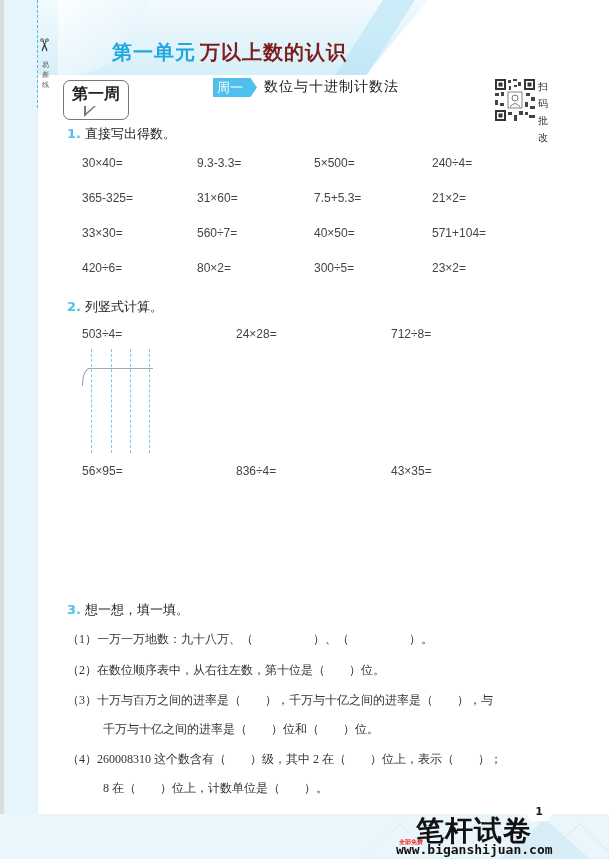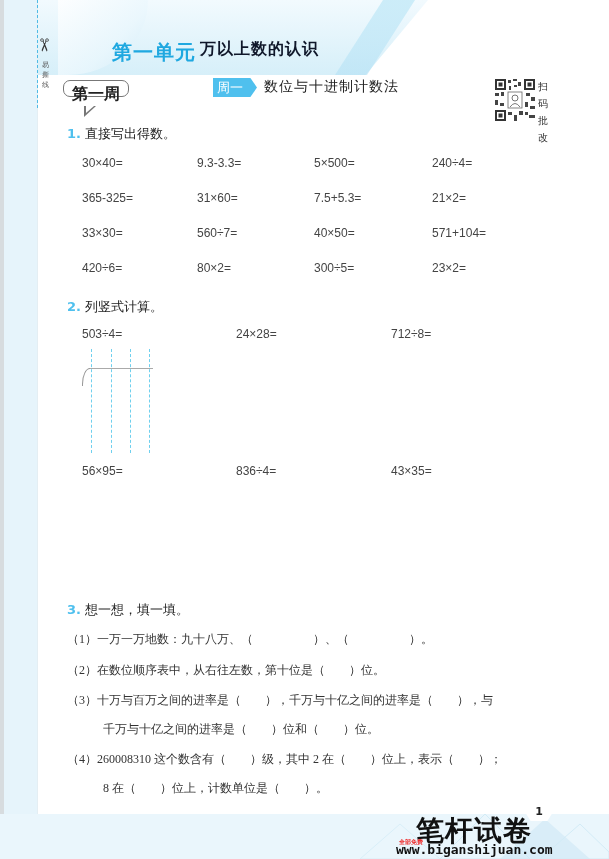--- a/index.html
+++ b/index.html
@@ -26,24 +26,24 @@
   .header-stripe {
     position: absolute; left: 335px; top: 0; width: 80px; height: 75px;
     background: linear-gradient(180deg, rgba(200,235,248,.9), rgba(180,225,245,.6));
     clip-path: polygon(60% 0, 100% 0, 40% 100%, 0 100%);
   }
 
   .scissors { position: absolute; left: 36px; top: 36px; font-size: 18px; color: #333; transform: rotate(90deg); line-height: 1; }
   .cut-label { position: absolute; left: 42px; top: 60px; width: 10px; font-size: 7px; line-height: 10px; color: #555; font-family: "DejaVu Serif", serif; }
 
   .unit-title { position: absolute; left: 112px; top: 39px; font-size: 20px; font-weight: bold; color: #1fa8e0; letter-spacing: 1px; }
-  .unit-subtitle { position: absolute; left: 200px; top: 39px; font-size: 16px; font-weight: bold; color: #0f172a; letter-spacing: 1px; }
+  .unit-subtitle { position: absolute; left: 200px; top: 39px; font-size: 20px; font-weight: bold; color: #7f1d1d; letter-spacing: 1px; }
 
   .week-bubble {
-    position: absolute; left: 63px; top: 80px; width: 66px; height: 17px;
+    position: absolute; left: 63px; top: 80px; width: 66px; height: 40px;
     border: 1.5px solid #777; border-radius: 7px; background: #fff;
     font-size: 16px; font-weight: bold; color: #222; text-align: center; line-height: 25px;
   }
   .week-tail {
     position: absolute; left: 84px; top: 106px; width: 0; height: 0;
     border-left: 0 solid transparent; border-right: 12px solid transparent; border-top: 11px solid #777;
   }
   .week-tail-inner {
     position: absolute; left: 86px; top: 106px; width: 0; height: 0;
     border-right: 8px solid transparent; border-top: 7px solid #fff;

